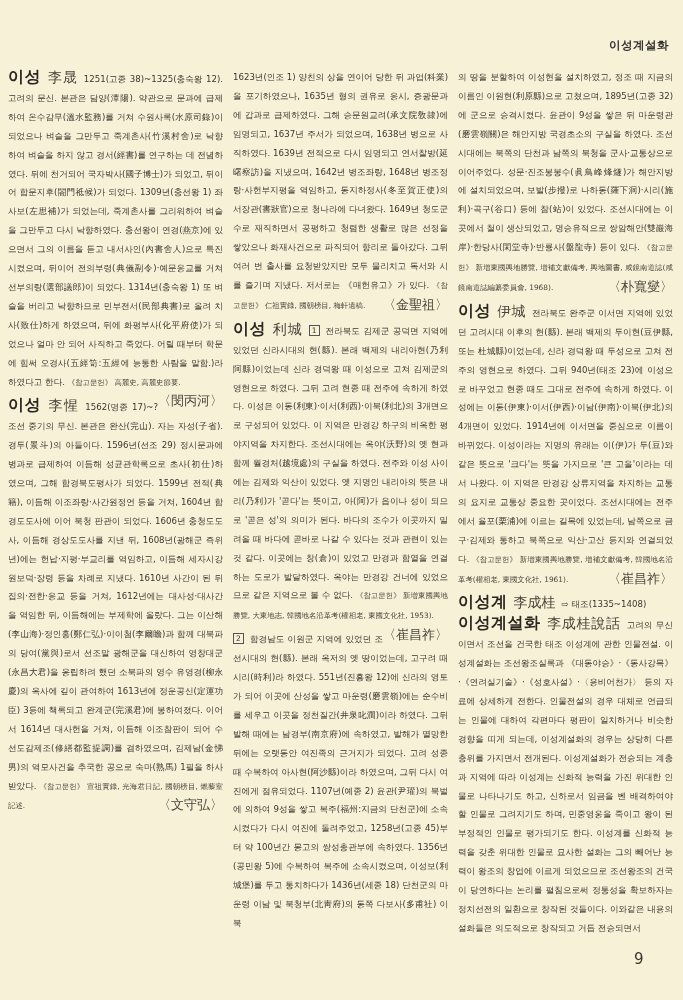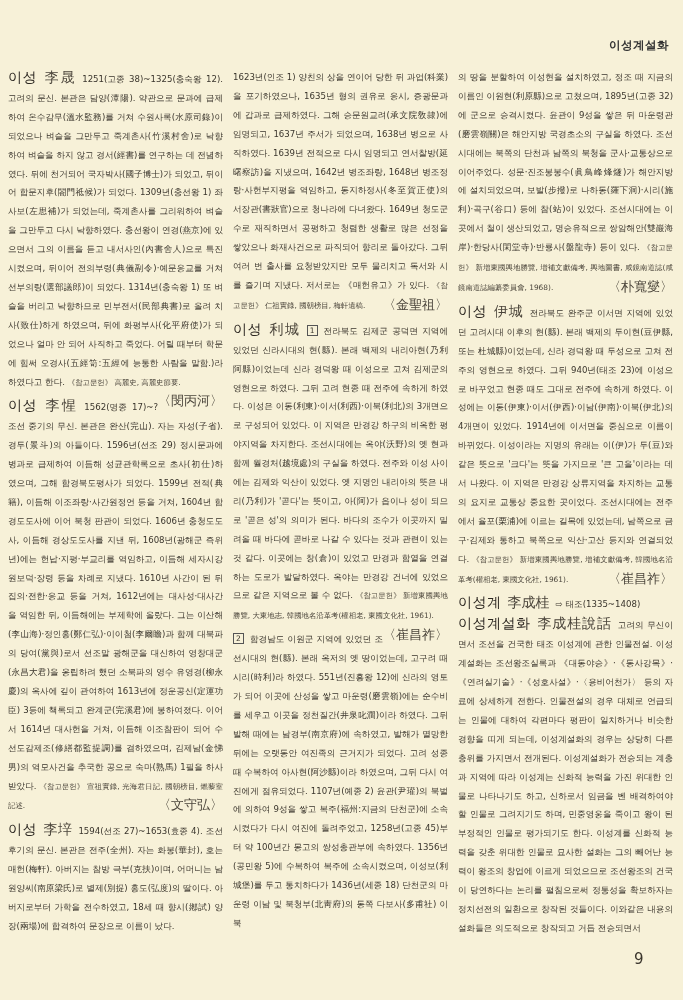--- a/index.html
+++ b/index.html
@@ -21,21 +21,21 @@
     display: flex; gap: 10px;
   }
   .col {
     width: 215px;
     font-size: 8.6px; line-height: 18.9px;
     text-align: justify;
     word-break: break-all;
   }
   .entry { margin: 0 0 4px 0; }
   .entry-head {
-    font-size: 14px; font-weight: normal; color: #2b2620;
+    font-size: 16px; font-weight: bold; color: #2b2620;
     margin-right: 6px; letter-spacing: 0.5px;
   }
   .hanja { font-size: 14px; color: #4a443a; margin-right: 6px; }
   .ref { font-size: 7.4px; color: #4c463c; }
   .author { float: right; font-size: 13px; color: #4c463c; }
   .boxnum {
     display: inline-block; border: 1px solid #555; width: 9px; height: 9px;
     line-height: 9px; text-align: center; font-size: 7.5px; margin-right: 6px;
     vertical-align: 1px;
   }
@@ -57,34 +57,31 @@
     <p class="entry">
       <span class="entry-head">이성</span><span class="hanja">李晟</span><span>1251(고종 38)~1325(충숙왕 12). 고려의 문신. 본관은 담양(潭陽). 약관으로 문과에 급제하여 온수감무(溫水監務)를 거쳐 수원사록(水原司錄)이 되었으나 벼슬을 그만두고 죽계촌사(竹溪村舍)로 낙향하여 벼슬을 하지 않고 경서(經書)를 연구하는 데 전념하였다. 뒤에 천거되어 국자박사(國子博士)가 되었고, 뒤이어 합문지후(閤門祗候)가 되었다. 1309년(충선왕 1) 좌사보(左思補)가 되었는데, 죽계촌사를 그리워하여 벼슬을 그만두고 다시 낙향하였다. 충선왕이 연경(燕京)에 있으면서 그의 이름을 듣고 내서사인(內書舍人)으로 특진시켰으며, 뒤이어 전의부령(典儀副令)·예문응교를 거쳐 선부의랑(選部議郎)이 되었다. 1314년(충숙왕 1) 또 벼슬을 버리고 낙향하므로 민부전서(民部典書)로 올려 치사(致仕)하게 하였으며, 뒤에 화평부사(化平府使)가 되었으나 얼마 안 되어 사직하고 죽었다. 어릴 때부터 학문에 힘써 오경사(五經笥:五經에 능통한 사람을 말함.)라 하였다고 한다.</span>
       <span class="ref">《참고문헌》 高麗史, 高麗史節要.</span>
       <span class="author">〈閔丙河〉</span>
     </p>
     <p class="entry">
       <span class="entry-head">이성</span><span class="hanja">李惺</span><span>1562(명종 17)~? 조선 중기의 무신. 본관은 완산(完山). 자는 자성(子省). 경두(景斗)의 아들이다. 1596년(선조 29) 정시문과에 병과로 급제하여 이듬해 성균관학록으로 초사(初仕)하였으며, 그해 함경북도평사가 되었다. 1599년 전적(典籍), 이듬해 이조좌랑·사간원정언 등을 거쳐, 1604년 함경도도사에 이어 북청 판관이 되었다. 1606년 충청도도사, 이듬해 경상도도사를 지낸 뒤, 1608년(광해군 즉위년)에는 헌납·지평·부교리를 역임하고, 이듬해 세자시강원보덕·장령 등을 차례로 지냈다. 1610년 사간이 된 뒤 집의·전한·응교 등을 거쳐, 1612년에는 대사성·대사간을 역임한 뒤, 이듬해에는 부제학에 올랐다. 그는 이산해(李山海)·정인홍(鄭仁弘)·이이첨(李爾瞻)과 함께 대북파의 당여(黨與)로서 선조말 광해군을 대신하여 영창대군(永昌大君)을 옹립하려 했던 소북파의 영수 유영경(柳永慶)의 옥사에 깊이 관여하여 1613년에 정운공신(定運功臣) 3등에 책록되고 완계군(完溪君)에 봉하여졌다. 이어서 1614년 대사헌을 거쳐, 이듬해 이조참판이 되어 수선도감제조(修繕都監提調)를 겸하였으며, 김제남(金悌男)의 역모사건을 추국한 공으로 숙마(熟馬) 1필을 하사받았다.</span>
       <span class="ref">《참고문헌》 宣祖實錄, 光海君日記, 國朝榜目, 燃藜室記述.</span>
       <span class="author">〈文守弘〉</span>
     </p>
-    <p class="entry">
-      <span class="entry-head">이성</span><span class="hanja">李垶</span><span>1594(선조 27)~1653(효종 4). 조선 후기의 문신. 본관은 전주(全州). 자는 화봉(華封), 호는 매헌(梅軒). 아버지는 참방 극부(克扶)이며, 어머니는 남원양씨(南原梁氏)로 별제(別提) 홍도(弘度)의 딸이다. 아버지로부터 가학을 전수하였고, 18세 때 향시(鄕試) 양장(兩場)에 합격하여 문장으로 이름이 났다.</span>
-    </p>
   </div>
 
   <div class="col">
     <p class="entry">
       <span>1623년(인조 1) 양친의 상을 연이어 당한 뒤 과업(科業)을 포기하였으나, 1635년 형의 권유로 응시, 증광문과에 갑과로 급제하였다. 그해 승문원교려(承文院敎隷)에 임명되고, 1637년 주서가 되었으며, 1638년 병으로 사직하였다. 1639년 전적으로 다시 임명되고 연서찰방(延曙察訪)을 지냈으며, 1642년 병조좌랑, 1648년 병조정랑·사헌부지평을 역임하고, 동지하정사(冬至賀正使)의 서장관(書狀官)으로 청나라에 다녀왔다. 1649년 청도군수로 재직하면서 공평하고 청렴한 생활로 많은 선정을 쌓았으나 화재사건으로 파직되어 향리로 돌아갔다. 그뒤 여러 번 출사를 요청받았지만 모두 물리치고 독서와 시를 즐기며 지냈다. 저서로는 《매헌유고》가 있다.</span>
       <span class="ref">《참고문헌》 仁祖實錄, 國朝榜目, 梅軒遺稿.</span>
       <span class="author">〈金聖祖〉</span>
     </p>
     <p class="entry">
       <span class="entry-head">이성</span><span class="hanja">利城</span><span class="boxnum">1</span><span>전라북도 김제군 공덕면 지역에 있었던 신라시대의 현(縣). 본래 백제의 내리아현(乃利阿縣)이었는데 신라 경덕왕 때 이성으로 고쳐 김제군의 영현으로 하였다. 그뒤 고려 현종 때 전주에 속하게 하였다. 이성은 이동(利東)·이서(利西)·이북(利北)의 3개면으로 구성되어 있었다. 이 지역은 만경강 하구의 비옥한 평야지역을 차지한다. 조선시대에는 옥야(沃野)의 옛 현과 함께 월경처(越境處)의 구실을 하였다. 전주와 이성 사이에는 김제와 익산이 있었다. 옛 지명인 내리아의 뜻은 내리(乃利)가 '곧다'는 뜻이고, 아(阿)가 읍이나 성이 되므로 '곧은 성'의 의미가 된다. 바다의 조수가 이곳까지 밀려올 때 바다에 곧바로 나갈 수 있다는 것과 관련이 있는 것 같다. 이곳에는 창(倉)이 있었고 만경과 함열을 연결하는 도로가 발달하였다. 옥야는 만경강 건너에 있었으므로 같은 지역으로 볼 수 없다.</span>
-      <span class="ref">《참고문헌》 新增東國輿地勝覽, 大東地志, 韓國地名沿革考(權相老, 東國文化社, 1961).</span>
+      <span class="ref">《참고문헌》 新增東國輿地勝覽, 大東地志, 韓國地名沿革考(權相老, 東國文化社, 1953).</span>
       <span class="author">〈崔昌祚〉</span>
     </p>
     <p class="entry">
       <span class="boxnum">2</span><span>함경남도 이원군 지역에 있었던 조선시대의 현(縣). 본래 옥저의 옛 땅이었는데, 고구려 때 시리(時利)라 하였다. 551년(진흥왕 12)에 신라의 영토가 되어 이곳에 산성을 쌓고 마운령(磨雲嶺)에는 순수비를 세우고 이곳을 정천질간(井泉叱澗)이라 하였다. 그뒤 발해 때에는 남경부(南京府)에 속하였고, 발해가 멸망한 뒤에는 오랫동안 여진족의 근거지가 되었다. 고려 성종 때 수복하여 아사현(阿沙縣)이라 하였으며, 그뒤 다시 여진에게 점유되었다. 1107년(예종 2) 윤관(尹瓘)의 북벌에 의하여 9성을 쌓고 복주(福州:지금의 단천군)에 소속시켰다가 다시 여진에 돌려주었고, 1258년(고종 45)부터 약 100년간 몽고의 쌍성총관부에 속하였다. 1356년(공민왕 5)에 수복하여 복주에 소속시켰으며, 이성보(利城堡)를 두고 통치하다가 1436년(세종 18) 단천군의 마운령 이남 및 북청부(北靑府)의 동쪽 다보사(多甫社) 이북</span>
     </p>
   </div>
 
   <div class="col">
     <p class="entry">
       <span>의 땅을 분할하여 이성현을 설치하였고, 정조 때 지금의 이름인 이원현(利原縣)으로 고쳤으며, 1895년(고종 32)에 군으로 승격시켰다. 윤관이 9성을 쌓은 뒤 마운령관(磨雲嶺關)은 해안지방 국경초소의 구실을 하였다. 조선시대에는 북쪽의 단천과 남쪽의 북청을 군사·교통상으로 이어주었다. 성문·진조봉봉수(眞鳥峰烽燧)가 해안지방에 설치되었으며, 보발(步撥)로 나하동(羅下洞)·시리(施利)·곡구(谷口) 등에 참(站)이 있었다. 조선시대에는 이곳에서 철이 생산되었고, 명승유적으로 쌍암해안(雙巖海岸)·한당사(閑堂寺)·반룡사(盤龍寺) 등이 있다.</span>

